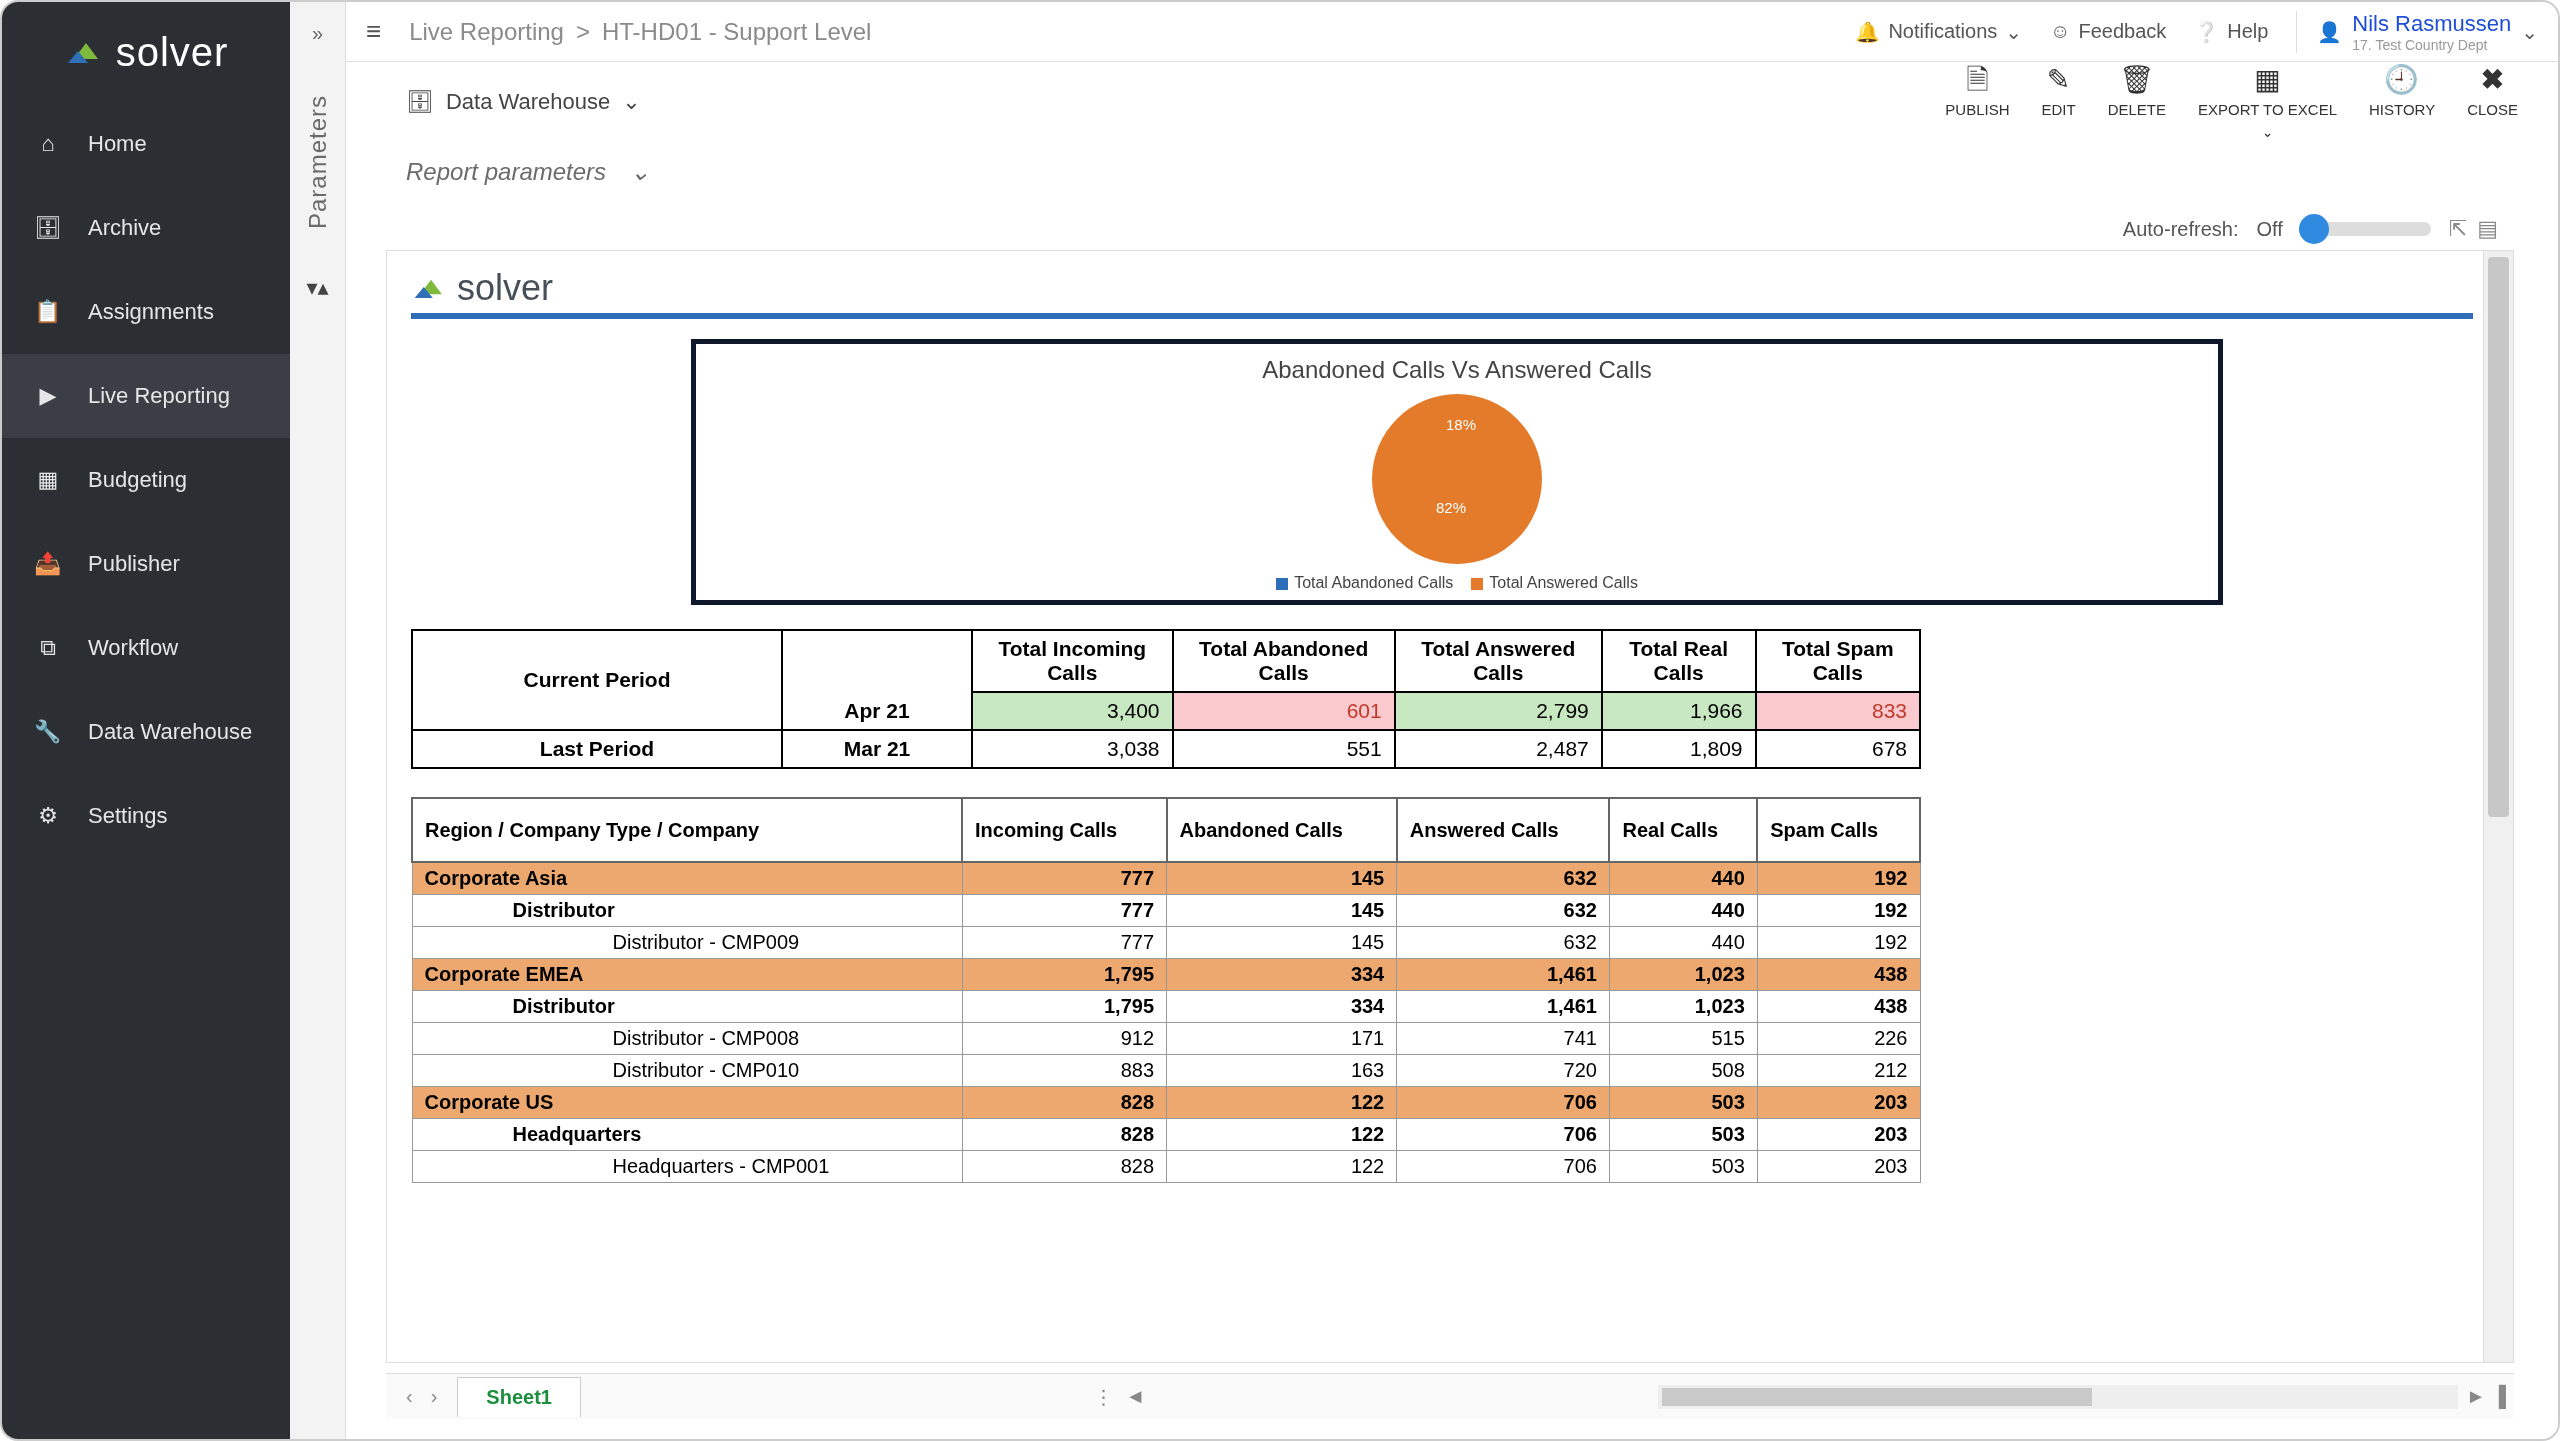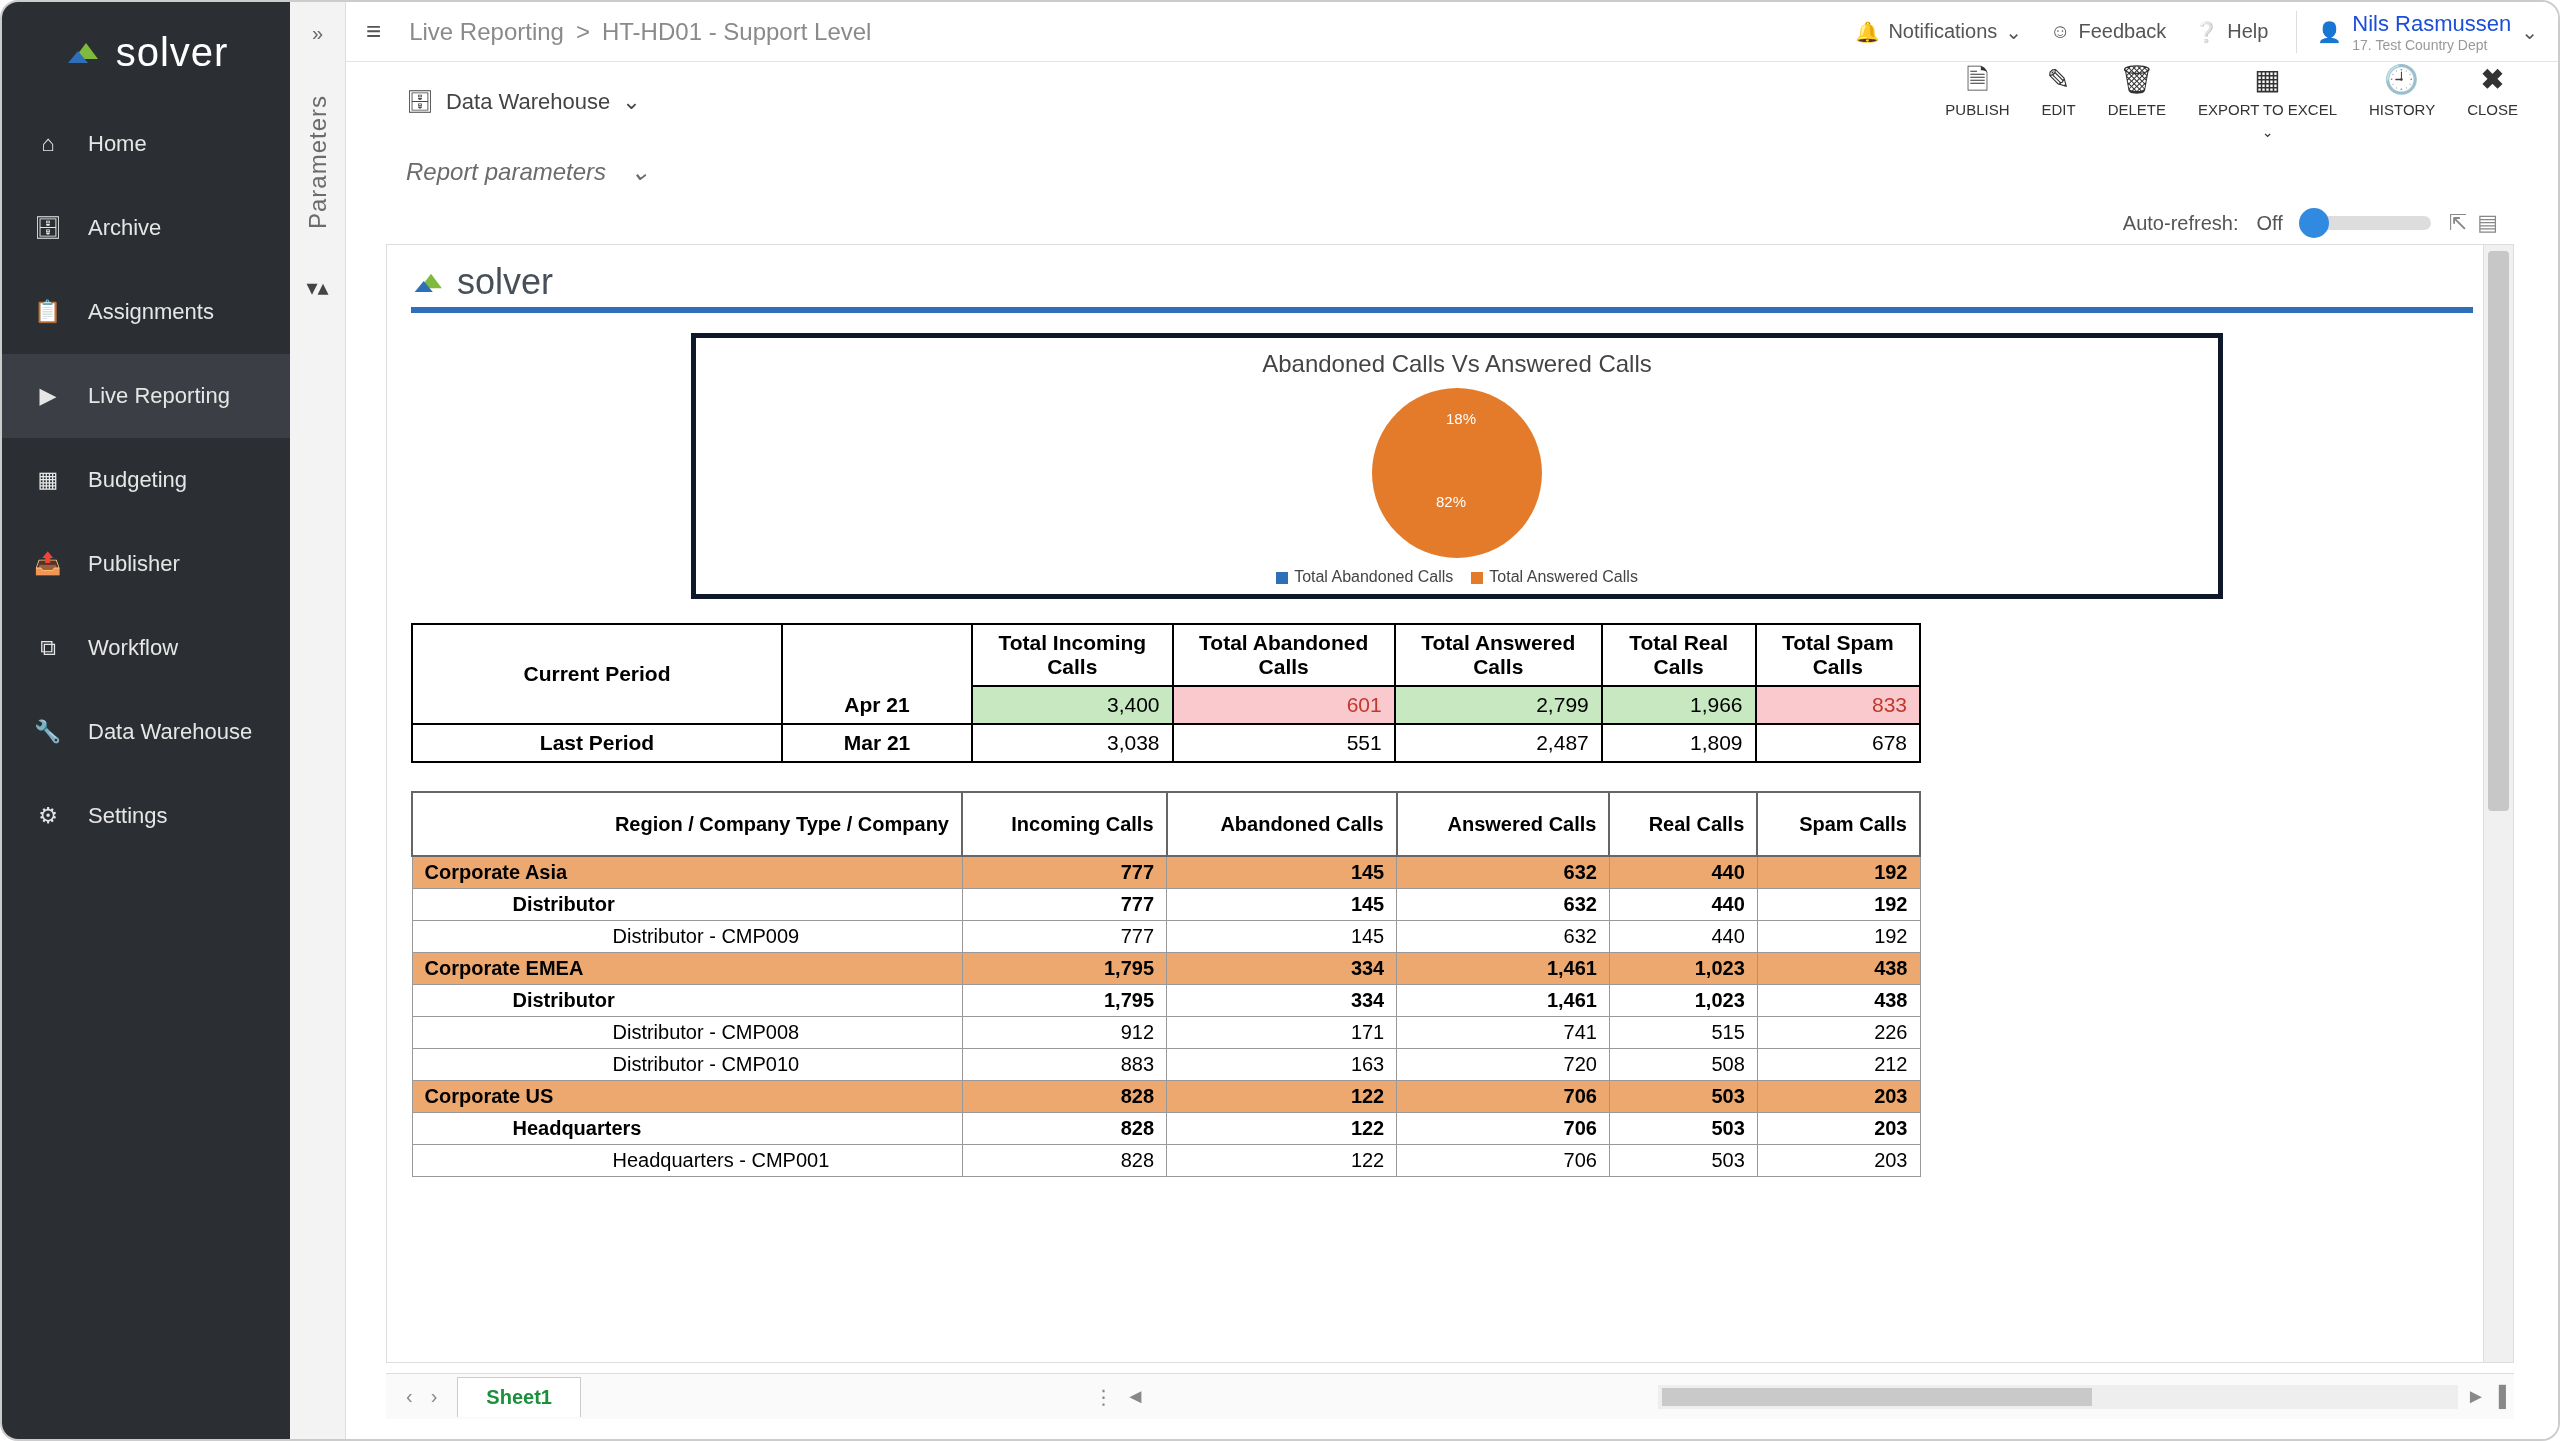--- a/index.html
+++ b/index.html
@@ -34,21 +34,21 @@
   .user-block .uname { font-size: 22px; color: #1d4ed8; }
   .user-block .usub { font-size: 14px; color: #999; display: block; }
 
   .actionbar { height: 80px; display: flex; align-items: center; padding: 0 40px 0 60px; }
   .data-src { display: flex; align-items: center; gap: 12px; font-size: 22px; color: #444; cursor: pointer; }
   .actions { margin-left: auto; display: flex; gap: 32px; }
   .action-btn { display: flex; flex-direction: column; align-items: center; gap: 6px; font-size: 15px; color: #333; cursor: pointer; }
   .action-btn .act-icon { font-size: 28px; height: 30px; line-height: 30px; }
 
   .params-row { padding: 16px 60px 24px; font-size: 24px; color: #6b6b6b; display: flex; align-items: center; gap: 24px; font-style: italic; }
-  .ar-row { display: flex; align-items: center; justify-content: flex-end; padding: 0 60px 8px 0; gap: 18px; color: #555; font-size: 20px; }
+  .ar-row { display: flex; align-items: center; justify-content: flex-end; padding: 0 60px 8px 0; gap: 18px; color: #555; font-size: 20px; margin-top: 6px; }
   .toggle { width: 130px; height: 14px; background: #ddd; border-radius: 8px; position: relative; }
   .toggle .knob { position: absolute; left: -2px; top: -8px; width: 30px; height: 30px; border-radius: 50%; background: #2f8ae0; }
   .ar-icons { display: flex; gap: 10px; font-size: 22px; color: #888; }
 
   .report-wrap { flex: 1; margin: 0 44px 0 40px; background: #fff; position: relative; overflow: hidden; border: 1px solid #ddd; }
   .report-scroll { position: absolute; right: 0; top: 0; bottom: 0; width: 30px; background: #f0f0f0; border-left: 1px solid #ddd; }
   .report-scroll .thumb { position: absolute; left: 4px; right: 4px; top: 6px; height: 560px; background: #c7c7c7; border-radius: 4px; }
   .report-inner { padding: 16px 40px 10px 24px; }
 
   .rep-head { display: flex; align-items: flex-end; gap: 20px; border-bottom: 6px solid #2f6fb9; padding-bottom: 4px; margin-bottom: 20px; }
@@ -68,21 +68,21 @@
   table.summary th, table.summary td { border: 2px solid #000; padding: 6px 12px; font-size: 21px; }
   table.summary th { font-weight: 700; text-align: center; background: #fff; }
   table.summary .period-lbl { font-weight: 700; text-align: center; }
   table.summary td.num { text-align: right; }
   .cell-green { background: #c7e8c1; }
   .cell-pink { background: #f9c9ce; }
   .cell-red-text { color: #c0392b; }
 
   table.detail { width: 1510px; border-collapse: collapse; }
   table.detail th, table.detail td { border: 1px solid #999; padding: 4px 12px; font-size: 20px; }
-  table.detail th { font-weight: 700; text-align: right; height: 64px; border: 2px solid #666; }
+  table.detail th { font-weight: 700; text-align: left; height: 64px; border: 2px solid #666; }
   table.detail td.num { text-align: right; font-weight: 700; }
   table.detail tr.region td { background: #eda86f; font-weight: 700; }
   table.detail tr.type td:first-child { padding-left: 100px; font-weight: 700; }
   table.detail tr.type td { font-weight: 700; }
   table.detail tr.company td:first-child { padding-left: 200px; font-weight: 400; }
   table.detail tr.company td { font-weight: 400; }
 
   .sheetbar { height: 46px; border-top: 1px solid #ddd; display: flex; align-items: center; margin: 10px 44px 0 40px; font-size: 20px; color: #888; background:#fafafa; }
   .sheetbar .arrows { padding: 0 20px; display:flex; gap: 18px; }
   .sheetbar .tab { padding: 8px 28px; color: #1b8f3c; font-weight: 700; border: 1px solid #ccc; border-bottom: none; background: #fff; }

